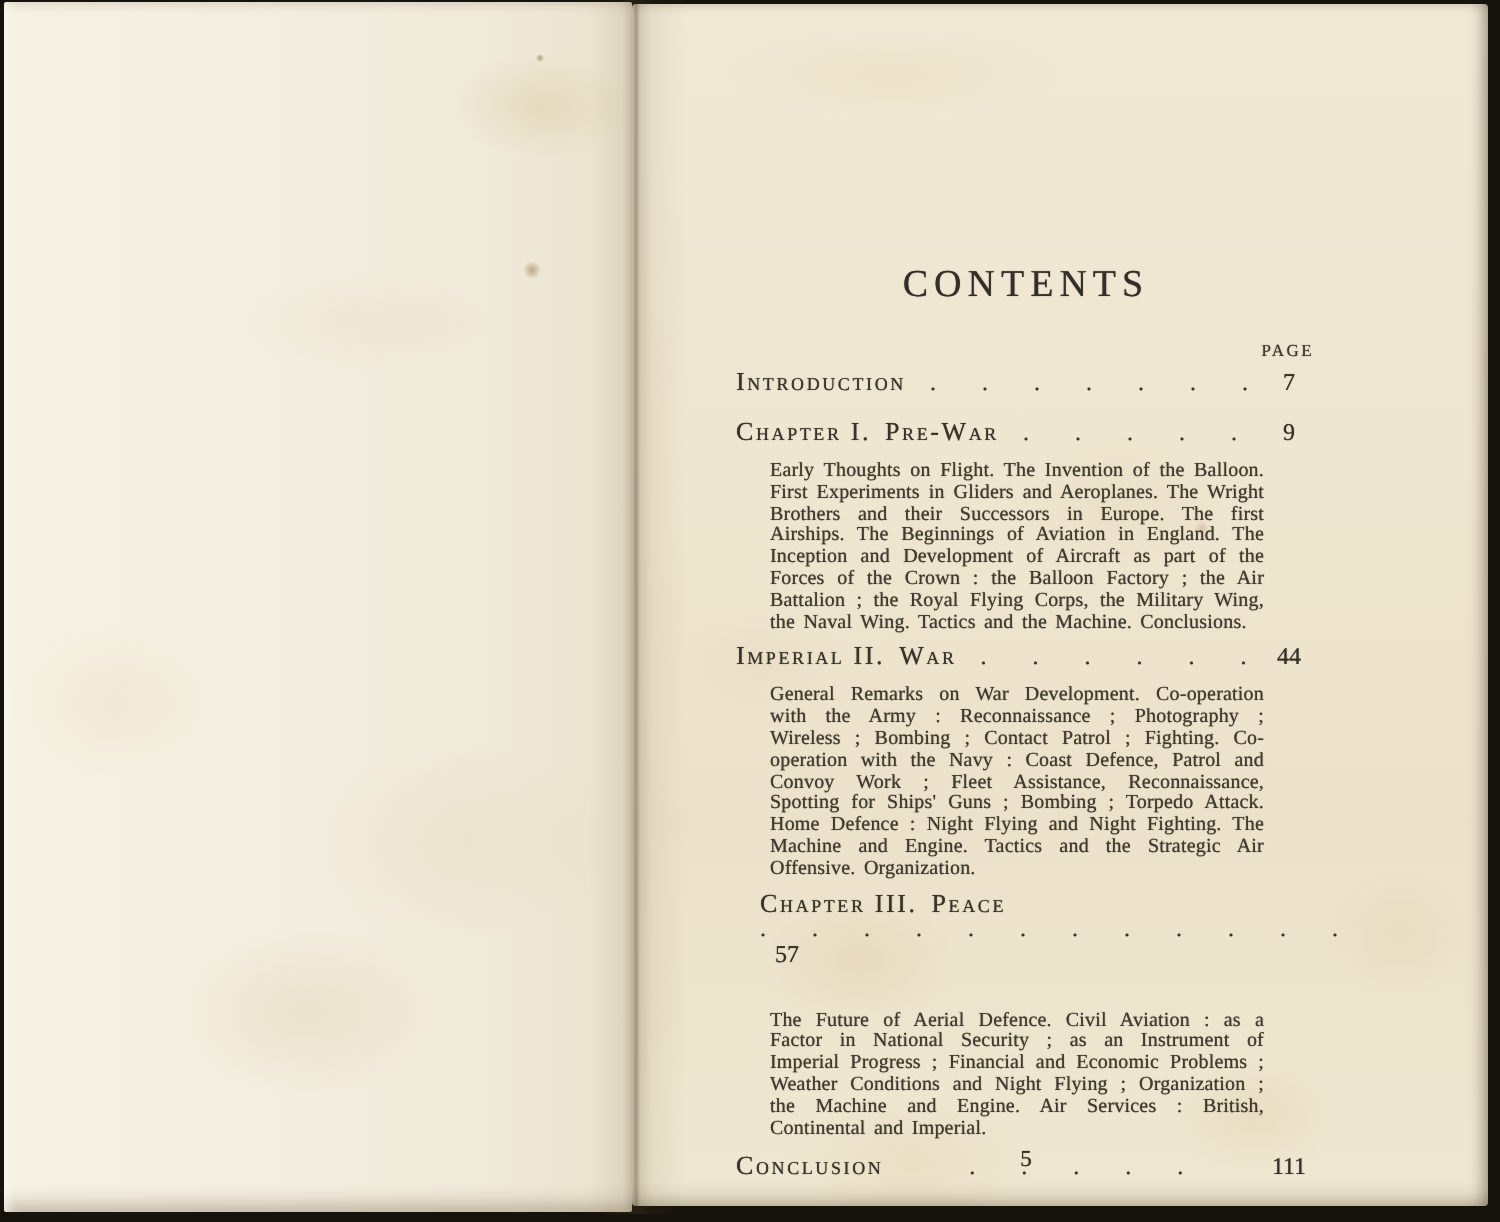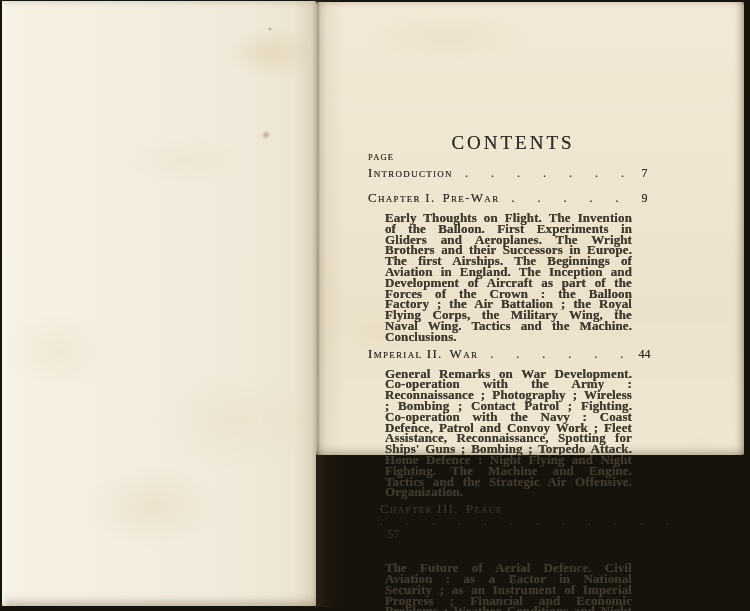--- a/index.html
+++ b/index.html
@@ -20,21 +20,21 @@
       radial-gradient(95px 60px at 150px 505px, rgba(205,175,115,0.16), transparent 70%),
       radial-gradient(75px 55px at 55px 350px, rgba(205,175,115,0.11), transparent 70%),
       radial-gradient(110px 70px at 230px 420px, rgba(205,175,115,0.10), transparent 70%),
       radial-gradient(90px 35px at 180px 160px, rgba(205,175,115,0.08), transparent 70%),
       linear-gradient(90deg,#f6f1e3 0%,#f2eddf 45%,#efe9d8 80%,#eae2cd 100%);
     box-shadow:inset 6px 0 6px -4px rgba(255,255,248,0.8), inset 0 -9px 10px -6px rgba(70,55,30,0.35), inset 0 4px 6px -4px rgba(70,55,30,0.25);
     border-radius:1px;
   }
   
   .page-right{
-    position:absolute;left:316px;top:2px;width:428px;height:453px;
+    position:absolute;left:316px;top:2px;width:428px;height:601px;
     background:
       radial-gradient(120px 35px at 130px 35px, rgba(205,175,115,0.10), transparent 70%),
       radial-gradient(6px 6px at 285px 262px, rgba(170,110,80,0.28), transparent 65%),
       radial-gradient(70px 45px at 114px 478px, rgba(202,170,105,0.17), transparent 70%),
       radial-gradient(60px 40px at 311px 556px, rgba(202,170,105,0.15), transparent 70%),
       radial-gradient(55px 45px at 384px 465px, rgba(202,170,105,0.13), transparent 70%),
       radial-gradient(80px 50px at 244px 250px, rgba(202,170,105,0.09), transparent 70%),
       radial-gradient(60px 35px at 64px 330px, rgba(202,170,105,0.08), transparent 70%),
       radial-gradient(90px 50px at 140px 580px, rgba(202,170,105,0.12), transparent 70%),
       linear-gradient(180deg,#f1e9d6 0%,#efe6d1 38%,#ece2cb 68%,#efe7d2 100%);
@@ -58,21 +58,21 @@
   .toc{
     position:absolute;left:52px;top:131px;width:290px;
     color:#3c372b;
     text-shadow:0 0 0.5px rgba(59,52,38,0.85);
   }
   .title{
     text-align:center;font-size:19px;line-height:20px;
     letter-spacing:3px;color:#332f28;
   }
   .page-col{
-    margin-top:0;font-size:8.5px;line-height:9px;
+    margin-top:18px;text-align:right;font-size:8.5px;line-height:9px;
     letter-spacing:1.2px;padding-right:1px;color:#423c2e;
   }
   .row{
     display:flex;align-items:baseline;font-size:13px;line-height:13px;
   }
   .row.first{margin-top:4px;}
   .row.chap1{margin-top:11px;font-family:Liberation Serif, serif;}
   .row.chap2{margin-top:4px;}
   .row.chap3{margin-top:4px;flex-direction:column;}
   .row.last{margin-top:6px;gap:31px;}
@@ -82,24 +82,23 @@
   .ct{margin-left:7px;}
   .dots{
     flex:1;overflow:hidden;white-space:nowrap;
     letter-spacing:23px;margin:0 4px 0 12px;font-size:12px;color:#39342a;
   }
   .pg{
     width:27px;flex:0 0 27px;text-align:center;font-size:12px;color:#332f26;
   }
   .summary{
     margin:8px 26px 0 17px;
-    font-size:13px;line-height:10.8px;
+    font-size:10px;line-height:10.8px;
     text-align:justify;letter-spacing:0.1px;word-spacing:1.6px;
     color:#403b2e;
-    font-weight:bold;
   }
   .folio{
     position:absolute;left:52px;top:572px;width:290px;
     text-align:center;font-size:11.5px;color:#332f26;
     text-shadow:0 0 0.5px rgba(59,52,38,0.85);
   }
 </style>
 </head>
 <body>
 

